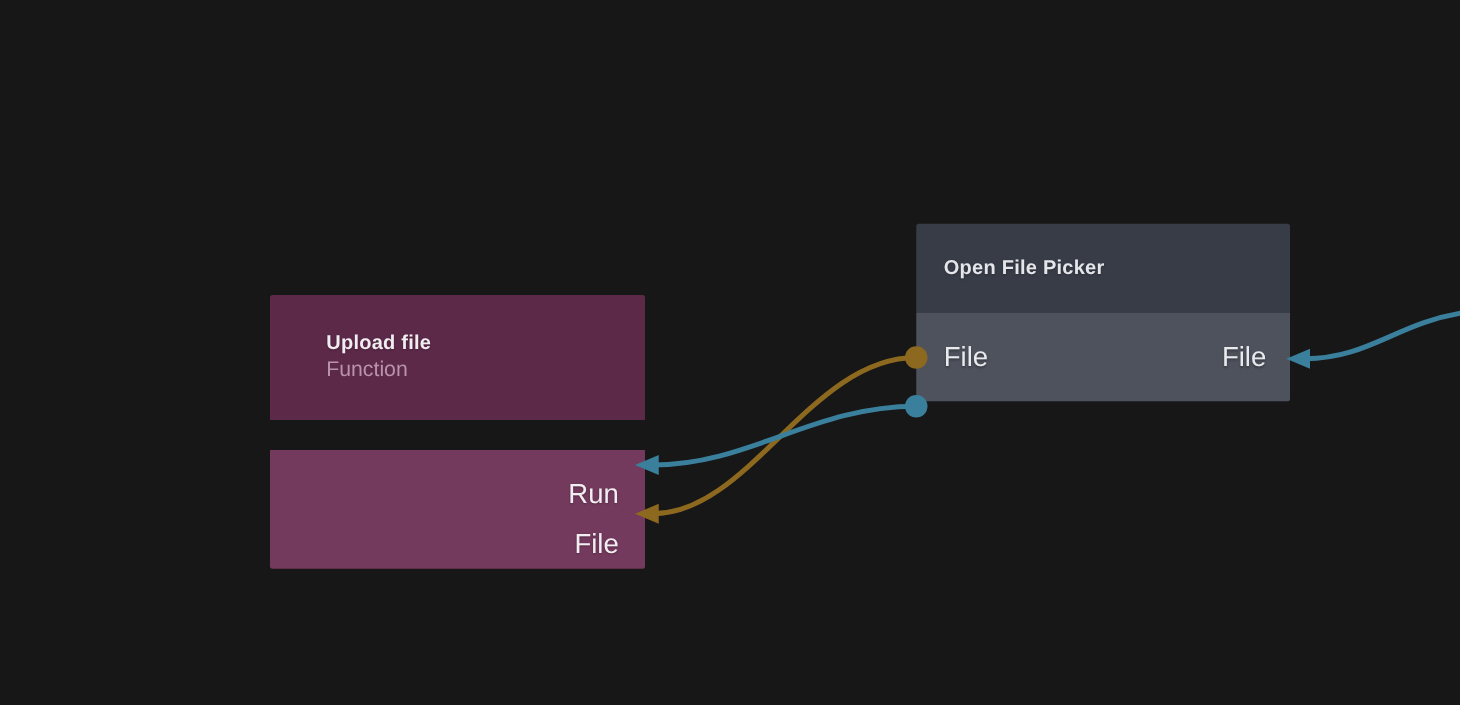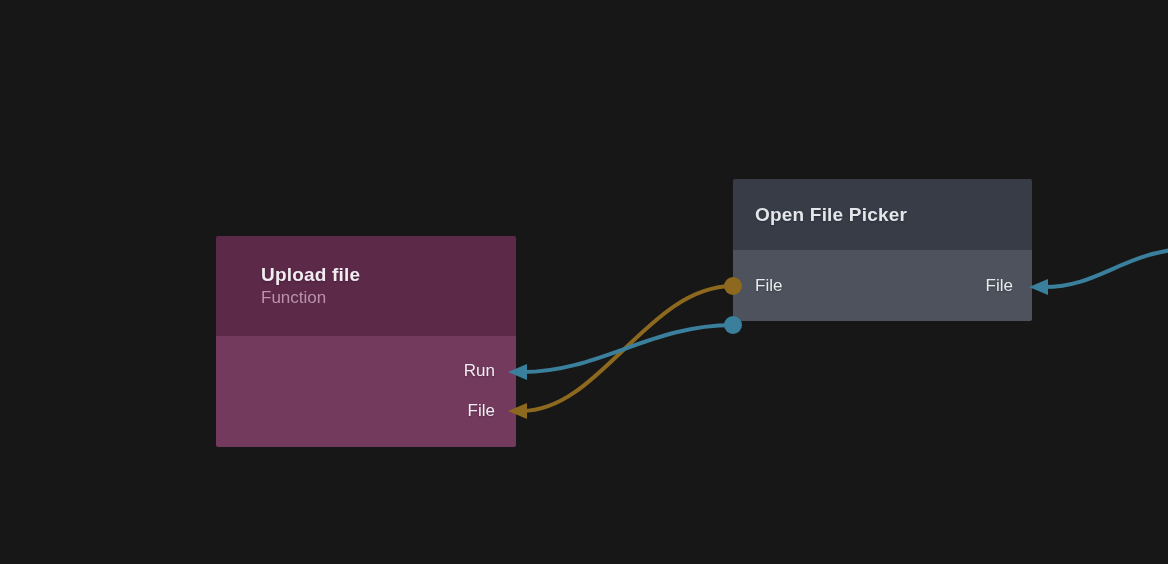--- a/index.html
+++ b/index.html
@@ -24,43 +24,43 @@
     display: flex;
     flex-direction: column;
     justify-content: center;
     padding-left: 22px;
     border-radius: 2px 2px 0 0;
   }
   .node-upload .node-header { height: 100px; }
   .node-picker .node-header { height: 71px; }
 
   .node-title {
-    font-size: 19px;
+    font-size: 16px;
     font-weight: 700;
     letter-spacing: 0.2px;
     color: #f1ecf0;
     text-shadow: 0 1px 2px rgba(0,0,0,0.25);
   }
   .node-picker .node-title { color: #e4e6ea; }
   .node-subtitle {
     font-size: 17px;
     font-weight: 400;
     color: #ba92ad;
     margin-top: 2px;
   }
 
   .node-body { border-radius: 0 0 2px 2px; }
-  .node-upload .node-body { padding: 15px 0 16px; }
+  .node-upload .node-body { padding: 15px 0 0; margin-top: 24px; }
   .node-picker .node-body { padding: 16px 0 15px; }
 
   .port-row {
     height: 40px;
     display: flex;
     align-items: center;
-    font-size: 17px;
+    font-size: 22px;
     color: #f2edf1;
     text-shadow: 0 1px 2px rgba(0,0,0,0.3);
   }
   .node-upload .port-row { justify-content: flex-end; padding-right: 21px; }
   .node-picker .port-row { justify-content: space-between; padding: 0 19px 0 22px; color: #e8eaed; }
 
   
   #wire-layer {
     position: absolute;
     left: 0; top: 0;

